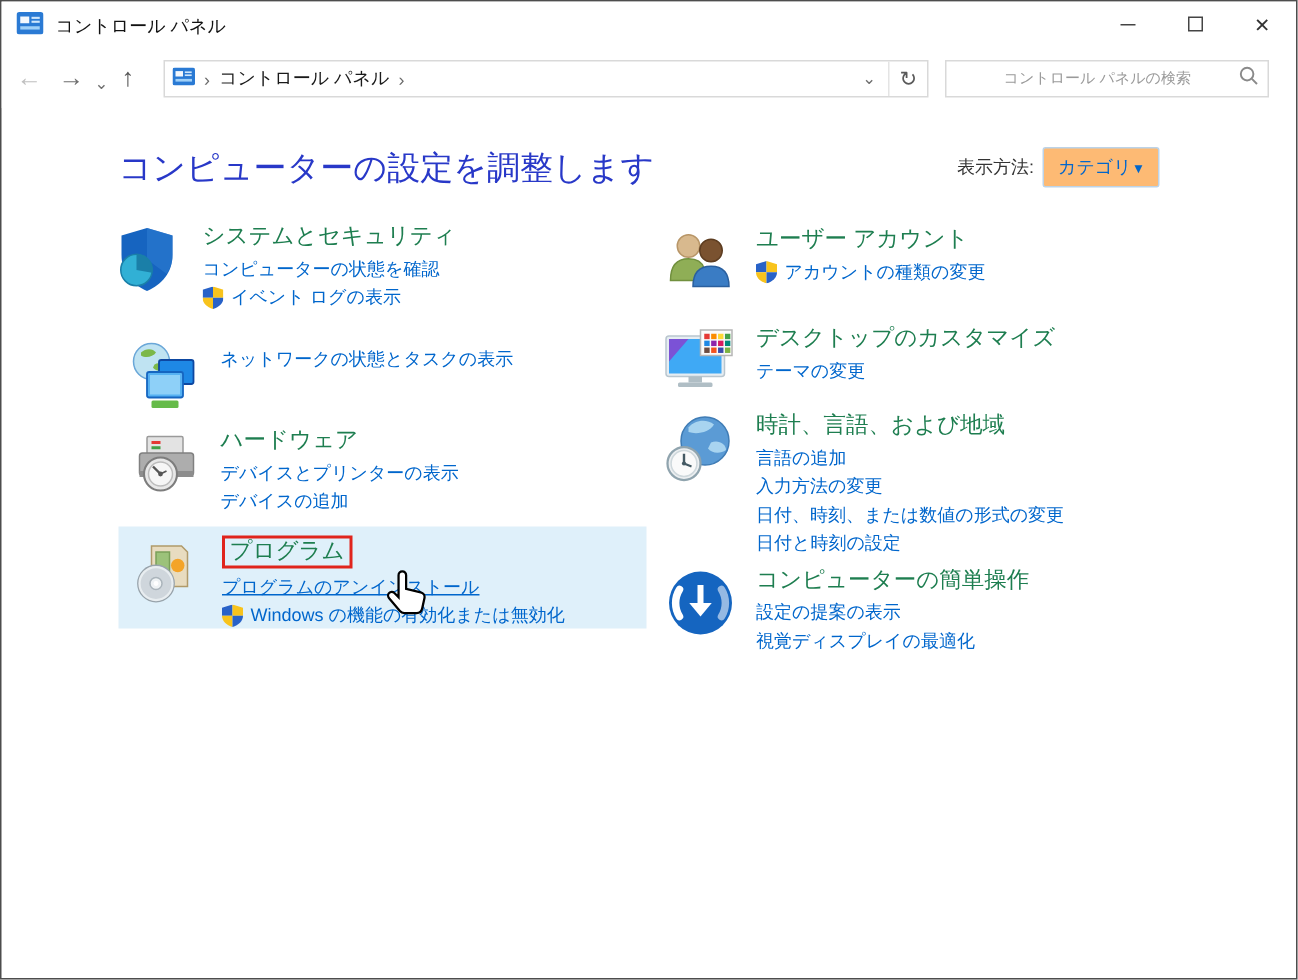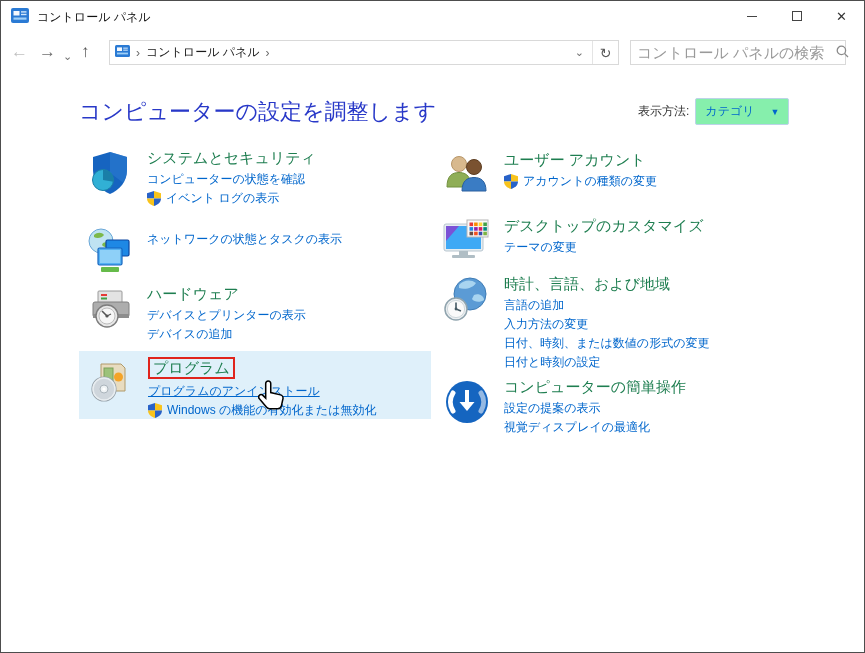--- a/index.html
+++ b/index.html
@@ -34,40 +34,41 @@
   .crumb-text { color:#1a1a1a; }
   .addr-right { margin-left:auto; display:flex; align-items:center; height:100%; }
   .addr-chev { color:#707070; font-size:11px; padding:0 8px; }
   .addr-sep { width:1px; height:100%; background:#e4e4e4; }
   .refresh { width:25px; text-align:center; font-size:14px; color:#5a5a5a; }
   .searchbox {
     position:absolute; left:629px; top:8px; width:216px; height:25px;
     border:1px solid #d9d9d9; background:#fff; display:flex; align-items:center; padding:0 6px;
   }
   .searchbox input {
-    border:none; outline:none; flex:1; font-size:15px; color:#333;
+    border:none; outline:none; flex:1; font-size:10px; color:#333;
     font-family:"Liberation Sans","DejaVu Sans",sans-serif;
+    text-align:center;
   }
   .searchbox input::placeholder { color:#9a9a9a; }
   
   .page-heading { position:absolute; left:78px; top:96px; font-size:22px; color:#2838c8; }
   .viewby { position:absolute; left:637px; top:97px; display:flex; align-items:center; font-size:12px; color:#333; }
   .viewby-btn {
-    margin-left:6px; border:1px solid #bcd3e8; border-radius:2px; background:#86efac;
-    color:#0066cc; font-size:12px; padding:4px 9px; display:flex; align-items:center; gap:16px; cursor:default;
+    margin-left:6px; border:1px solid #bcd3e8; border-radius:2px; background:#fdba74;
+    color:#0066cc; font-size:12px; padding:4px 9px; display:flex; align-items:center; gap:0; cursor:default;
   }
   .caret { font-size:9px; color:#0066cc; }
   
   .cat { position:absolute; display:flex; gap:13px; width:350px; }
   .cat .ic { width:48px; height:48px; flex-shrink:0; }
   .cat-title { font-size:15px; color:#1e7e50; font-weight:400; line-height:18px; }
   .links { margin-top:3px; }
   .link { font-size:12px; color:#0066cc; line-height:19px; display:flex; align-items:center; gap:5px; cursor:default; }
   .link.u { text-decoration:underline; }
-  #cat-sys   { left:85px;  top:148px; }
+  #cat-sys   { left:73px;  top:148px; }
   #cat-net   { left:85px;  top:226px; }
   #cat-hw    { left:85px;  top:284px; }
   #cat-user  { left:442px; top:150px; }
   #cat-desk  { left:442px; top:216px; }
   #cat-clock { left:442px; top:274px; }
   #cat-ease  { left:442px; top:377px; }
   .hoverbox { position:absolute; left:78px; top:350px; width:352px; height:68px; background:#dff0fa; }
   #cat-prog { position:static; display:flex; gap:13px; padding:6px 0 0 8px; }
   .red-annot { display:inline-block; border:2px solid #e0241c; padding:0 3px 1px 3px; line-height:17px; }
   

